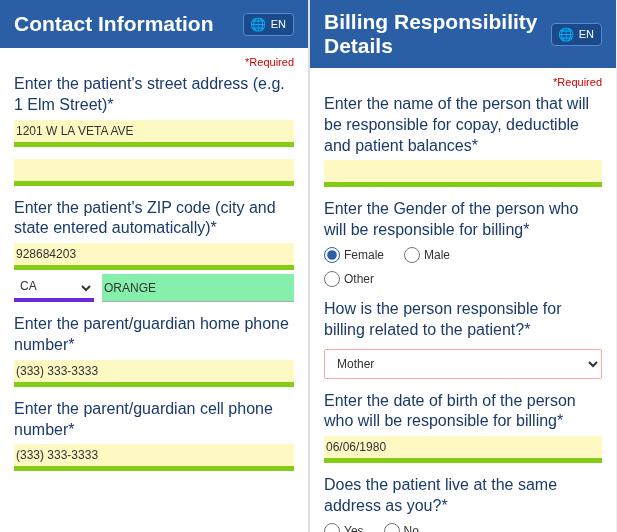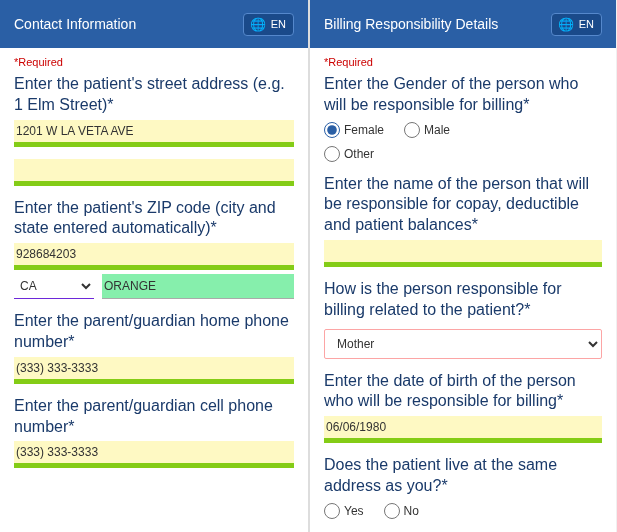--- a/index.html
+++ b/index.html
@@ -23,22 +23,22 @@
     .panel-header {
       background: #2a5fa5;
       color: #fff;
       padding: 10px 14px;
       display: flex;
       align-items: center;
       justify-content: space-between;
       min-height: 48px;
     }
     .panel-header-title {
-      font-size: 14px;
-      font-weight: normal;
+      font-size: 21px;
+      font-weight: bold;
       color: #fff;
     }
     .lang-badge {
       background: #1a4a8a;
       border: 1px solid #5588cc;
       border-radius: 4px;
       color: #fff;
       font-size: 11px;
       padding: 3px 7px;
       display: flex;
@@ -48,20 +48,21 @@
     }
     .globe-icon {
       font-size: 13px;
     }
     .panel-body {
       padding: 8px 14px;
       flex: 1;
       overflow-y: auto;
     }
     .required-note {
+      text-align: right;
       color: #cc0000;
       font-size: 11px;
       margin-bottom: 6px;
     }
     .field-group {
       margin-bottom: 12px;
     }
     .field-label {
       color: #1a3a6a;
       font-size: 16px;
@@ -79,21 +80,21 @@
       color: #333;
     }
     .state-zip-row {
       display: flex;
       gap: 8px;
       margin-top: 4px;
     }
     .state-select {
       width: 80px;
       border: none;
-      border-bottom: 1px solid #6d28d9;
+      border-bottom: 4px solid #6d28d9;
       padding: 4px 2px;
       font-size: 12px;
       background: #fff;
       outline: none;
       color: #333;
       appearance: auto;
     }
     .city-input {
       flex: 1;
       border: none;
@@ -208,42 +209,42 @@
     <span class="panel-header-title">Billing Responsibility Details</span>
     <div class="lang-badge">
       <span class="globe-icon">🌐</span>
       <span>EN</span>
     </div>
   </div>
   <div class="panel-body">
     <div class="required-note">*Required</div>
 
     <div class="field-group">
+      <div class="field-label">Enter the name of the person that will be responsible for copay, deductible and patient balances*</div>
+      <input class="field-input" type="text" value="" style="">
+    </div>
+
+    <div class="field-group">
       <div class="field-label">Enter the Gender of the person who will be responsible for billing*</div>
       <div class="radio-row">
         <label class="radio-item">
           <input type="radio" name="gender" value="Female" checked="" style="">
           <span>Female</span>
         </label>
         <label class="radio-item">
           <input type="radio" name="gender" value="Male" style="">
           <span>Male</span>
         </label>
       </div>
       <div class="radio-other">
         <label class="radio-item">
           <input type="radio" name="gender" value="Other" style="">
           <span>Other</span>
         </label>
       </div>
-    </div>
-
-    <div class="field-group">
-      <div class="field-label">Enter the name of the person that will be responsible for copay, deductible and patient balances*</div>
-      <input class="field-input" type="text" value="" style="">
     </div>
 
     <div class="field-group">
       <div class="field-label">How is the person responsible for billing related to the patient?*</div>
       <select class="select-input">
         <option value="Mother" selected="">Mother</option>
         <option value="Father">Father</option>
         <option value="Self">Self</option>
         <option value="Spouse">Spouse</option>
         <option value="Other">Other</option>

